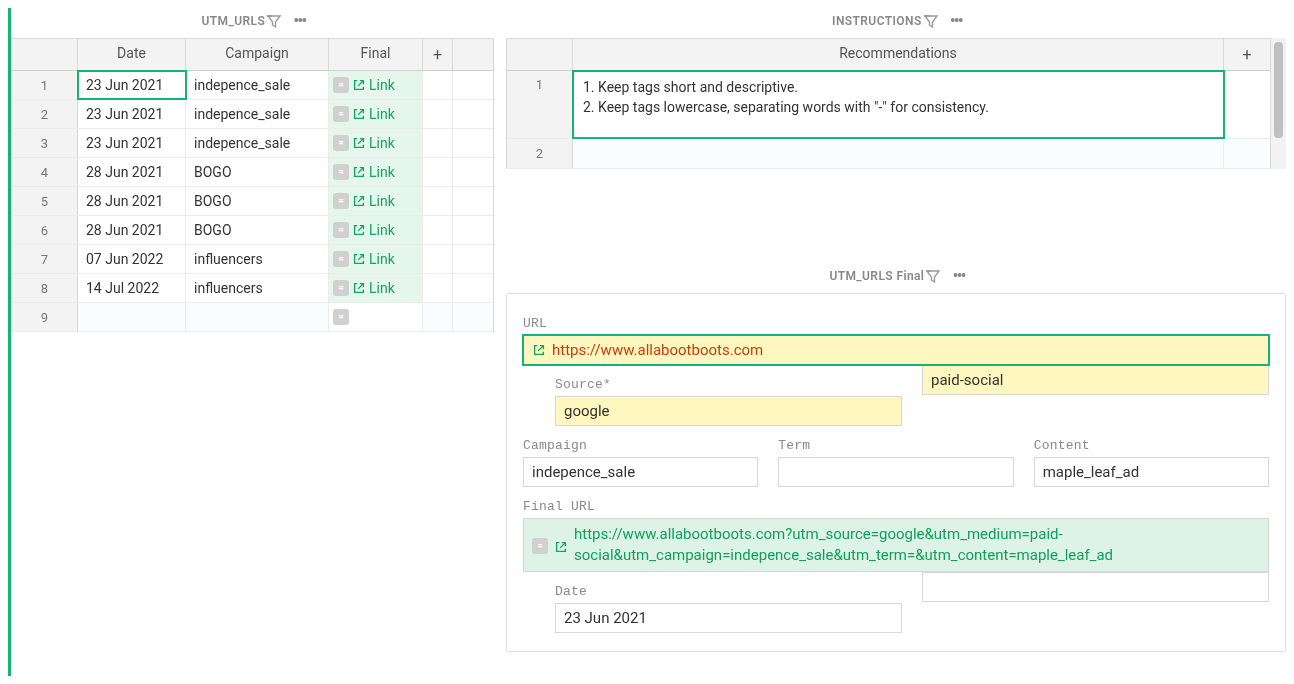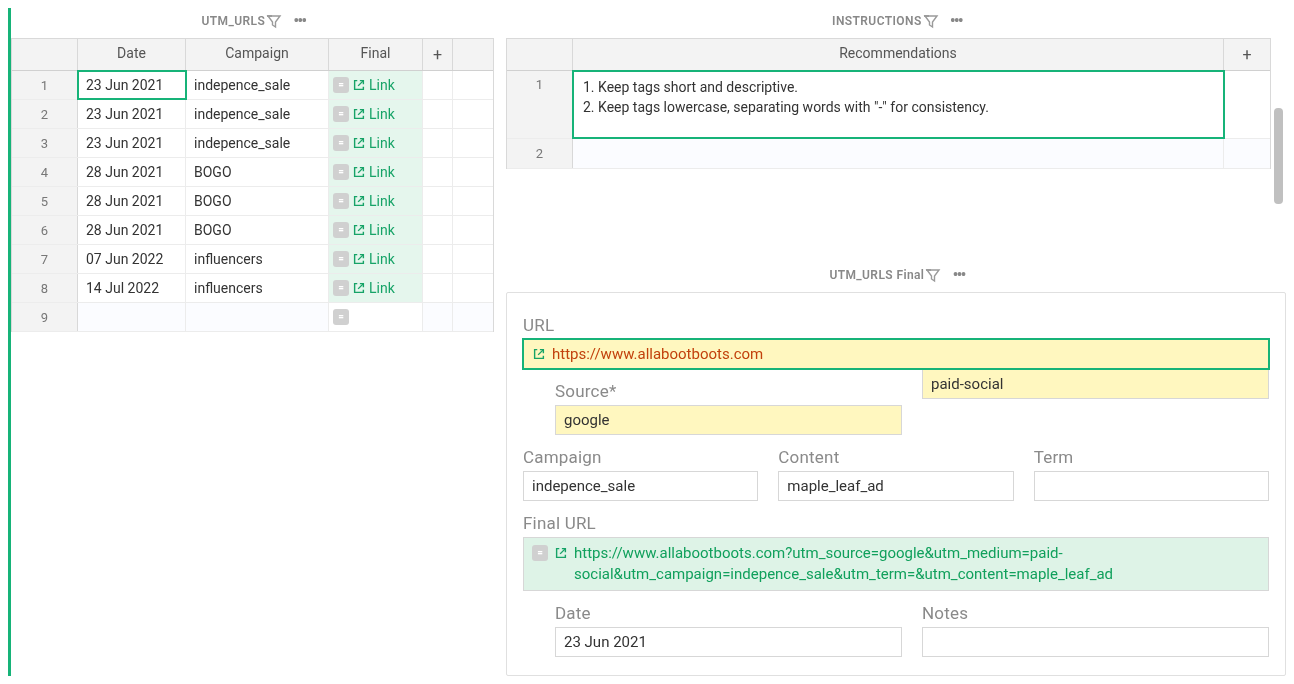--- a/index.html
+++ b/index.html
@@ -165,25 +165,26 @@
   .instr-row2 { min-height:30px; }
 
   
   .card-body {
     border: 1px solid #e0e0e0;
     border-radius: 2px;
     padding: 10px 16px 18px 16px;
     overflow-y:auto;
   }
   .field-label {
-    font-size: 17px;
+    font-size: 13px;
     color: #8a8a8a;
     margin-bottom: 4px;
     margin-top: 12px;
     letter-spacing: .2px;
+    font-family: Liberation Mono, monospace;
   }
   .field-box {
     border: 1px solid #d7d7d7;
     padding: 5px 8px;
     font-size: 15px;
     min-height: 30px;
     display:flex;align-items:center;gap:6px;
   }
   .fb-yellow { background:#fff7bf; }
   .fb-green  { background:#def3e7; }
@@ -192,21 +193,20 @@
   .row-2 { display:flex; gap:20px;margin-left:32px;}
   .row-2 > div { flex:1;}
   .row-3 { display:flex; gap:20px;}
   .row-3 > div { flex:1;}
   .final-url-text { color:#10a05c; line-height:1.4; font-size:15px;}
   .instr-section{
     position:relative;
   }
   .instr-outer {
     display:flex;
-    align-items:center;
   }
   .instr-main { flex:1;}
   .instr-scrollbar{
     width:15px;
     background:#f2f2f2;
     position:relative;
   }
   .instr-scrollbar::after{
     content:"";
     position:absolute;
@@ -481,53 +481,52 @@
       </div>
 
       <div class="row-3">
         <div>
           <div class="field-label">Campaign</div>
           <div class="field-box">
               <span>indepence_sale</span>
             </div>
         </div>
         <div>
+          <div class="field-label">Term</div>
+          <div class="field-box">
+              <span></span>
+            </div>
+        </div>
+        <div>
           <div class="field-label">Content</div>
           <div class="field-box">
               <span>maple_leaf_ad</span>
             </div>
         </div>
-        <div>
-          <div class="field-label">Term</div>
-          <div class="field-box">
-              <span></span>
-            </div>
-        </div>
       </div>
 
       <div class="field-label">Final URL</div>
-      <div class="field-box fb-green" style="align-items:flex-start">
+      <div class="field-box fb-green" style="align-items:center">
         <span class="formula-badge" style="margin-top:2px"></span>
         <span class="ext-icon" style="color:#16a367;margin-top:3px">
             <svg viewBox="0 0 16 16">
               <use href="#i-external"></use>
             </svg>
           </span>
         <span class="final-url-text">https://www.allabootboots.com?utm_source=google&amp;utm_medium=paid-social&amp;utm_campaign=indepence_sale&amp;utm_term=&amp;utm_content=maple_leaf_ad</span>
       </div>
 
       <div class="row-2">
         <div>
           <div class="field-label">Date</div>
           <div class="field-box">
               <span>23 Jun 2021</span>
             </div>
         </div>
         <div>
-          <div class="field-label">Notes</div>
           <div class="field-box">
               <span></span>
             </div>
         </div>
       </div>
 
     </div>
   </div>
 
 </div>

